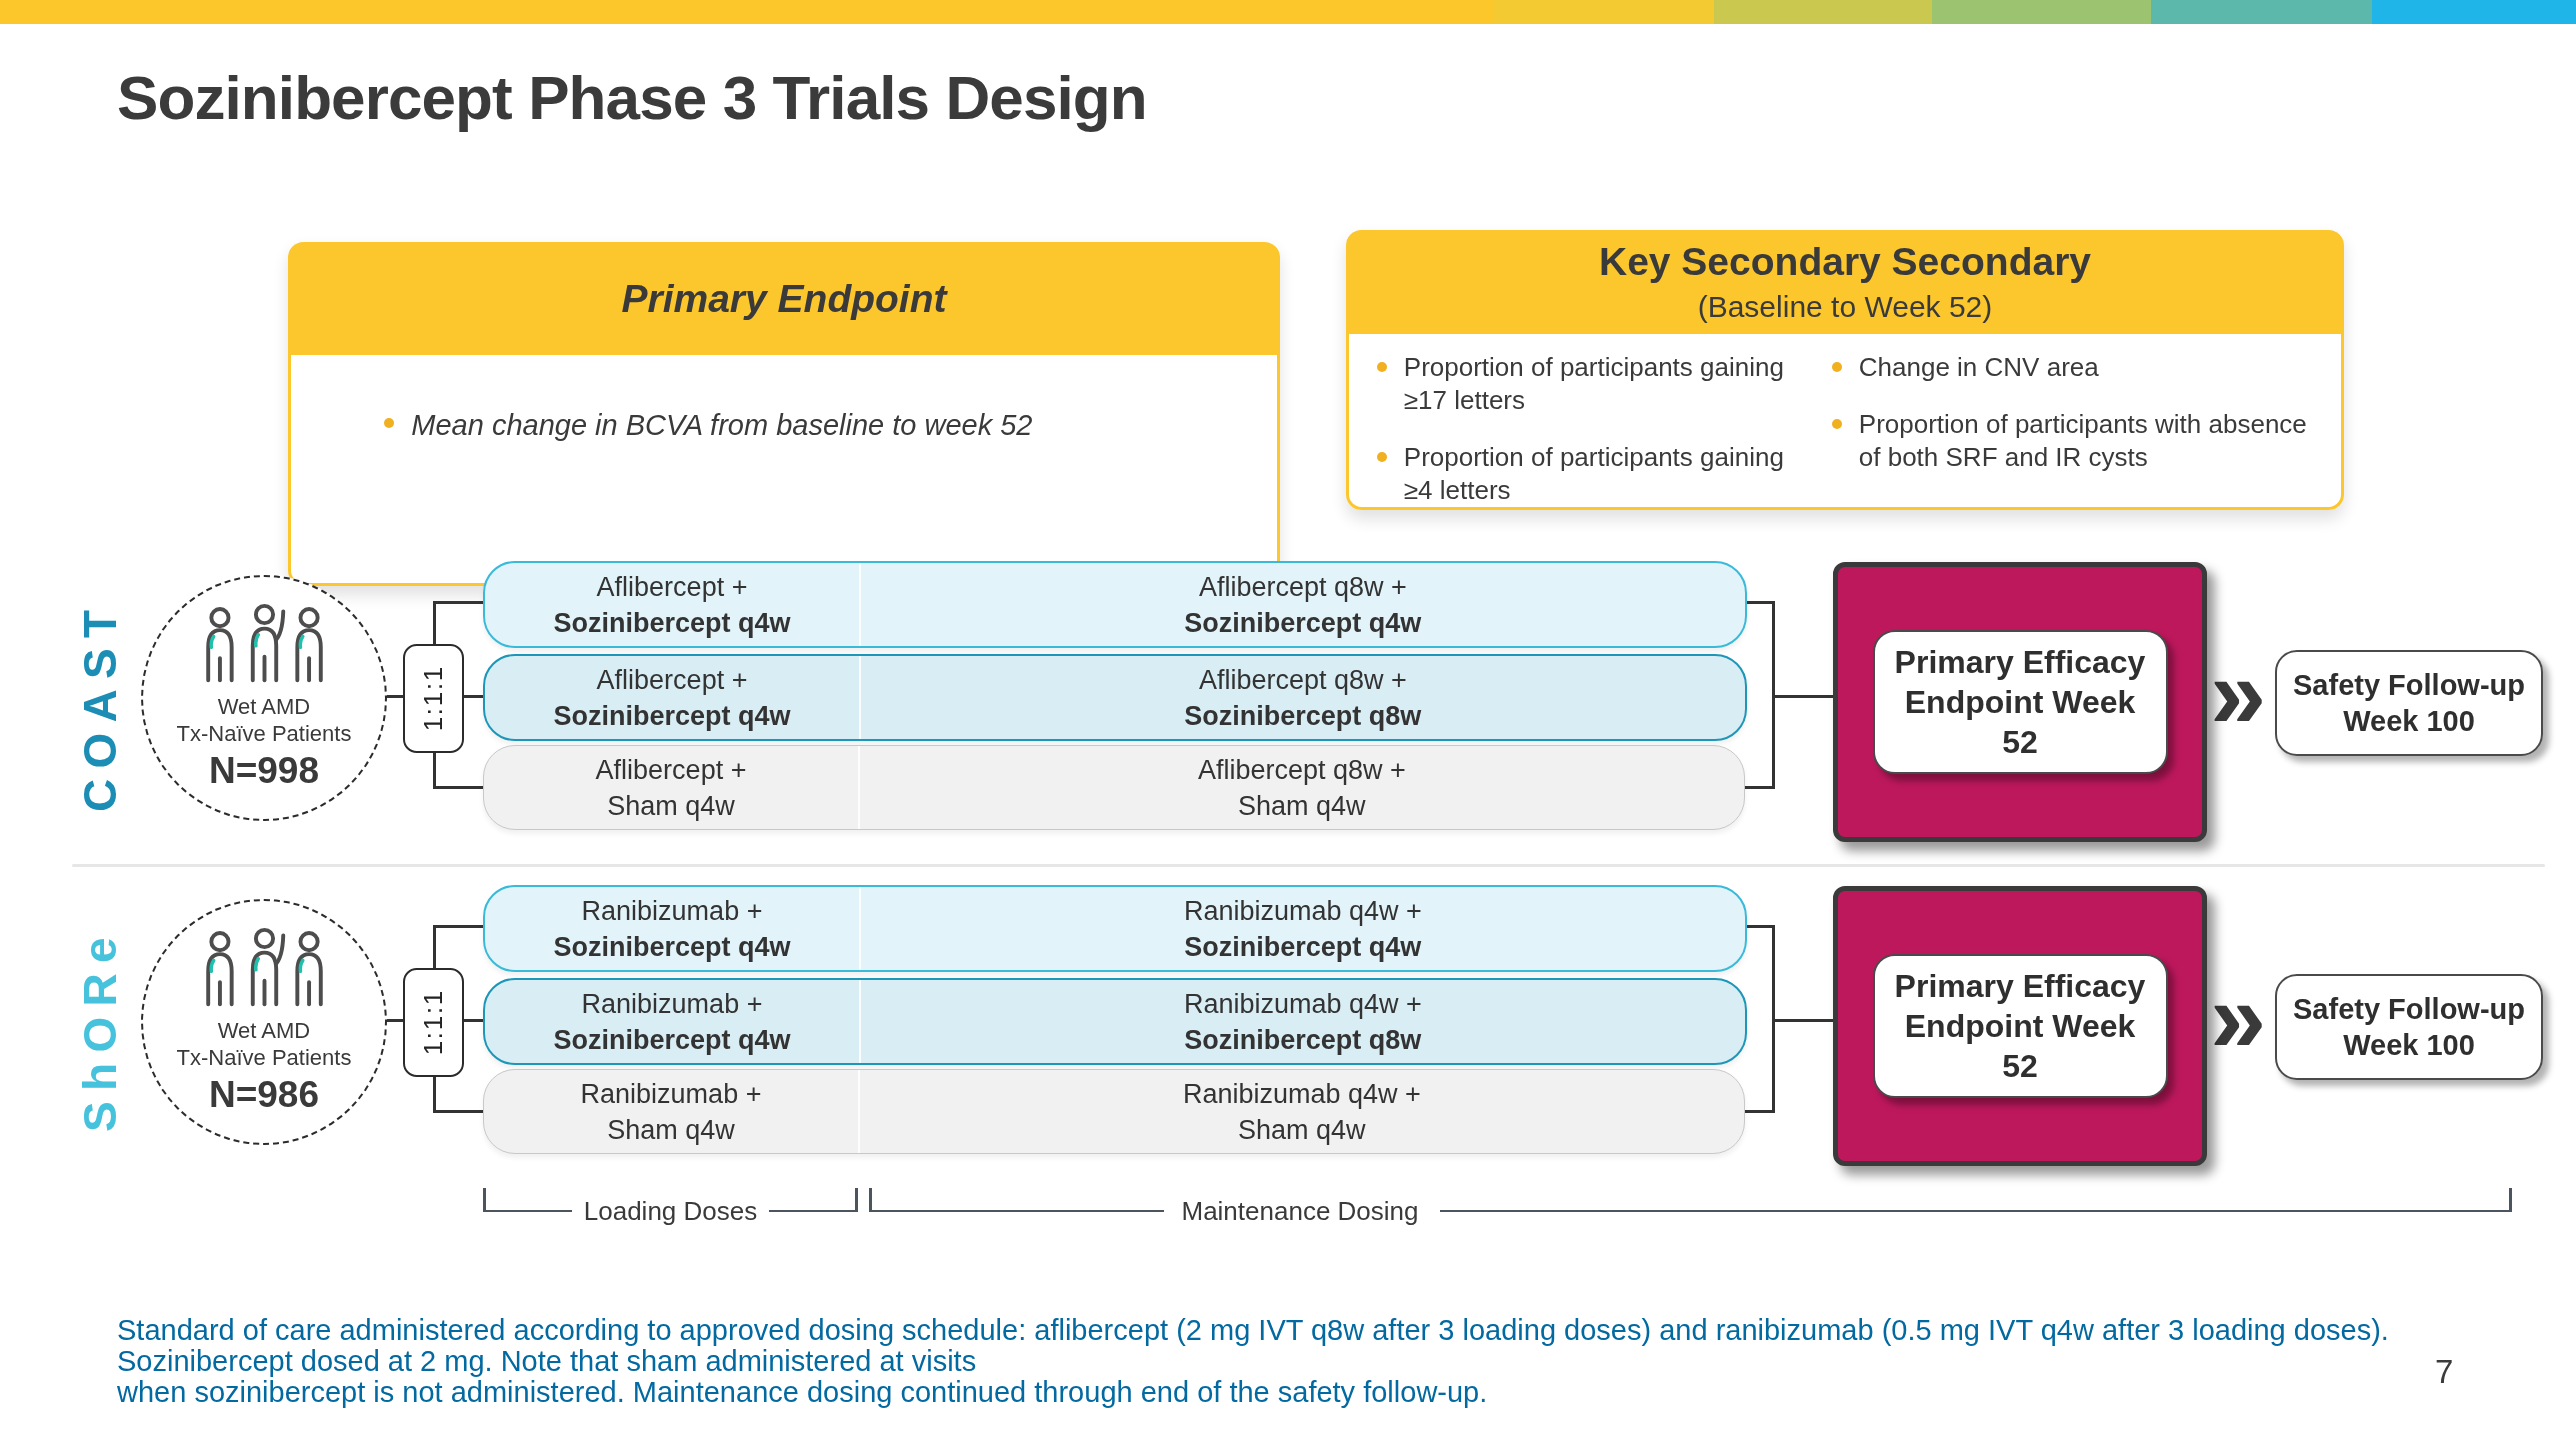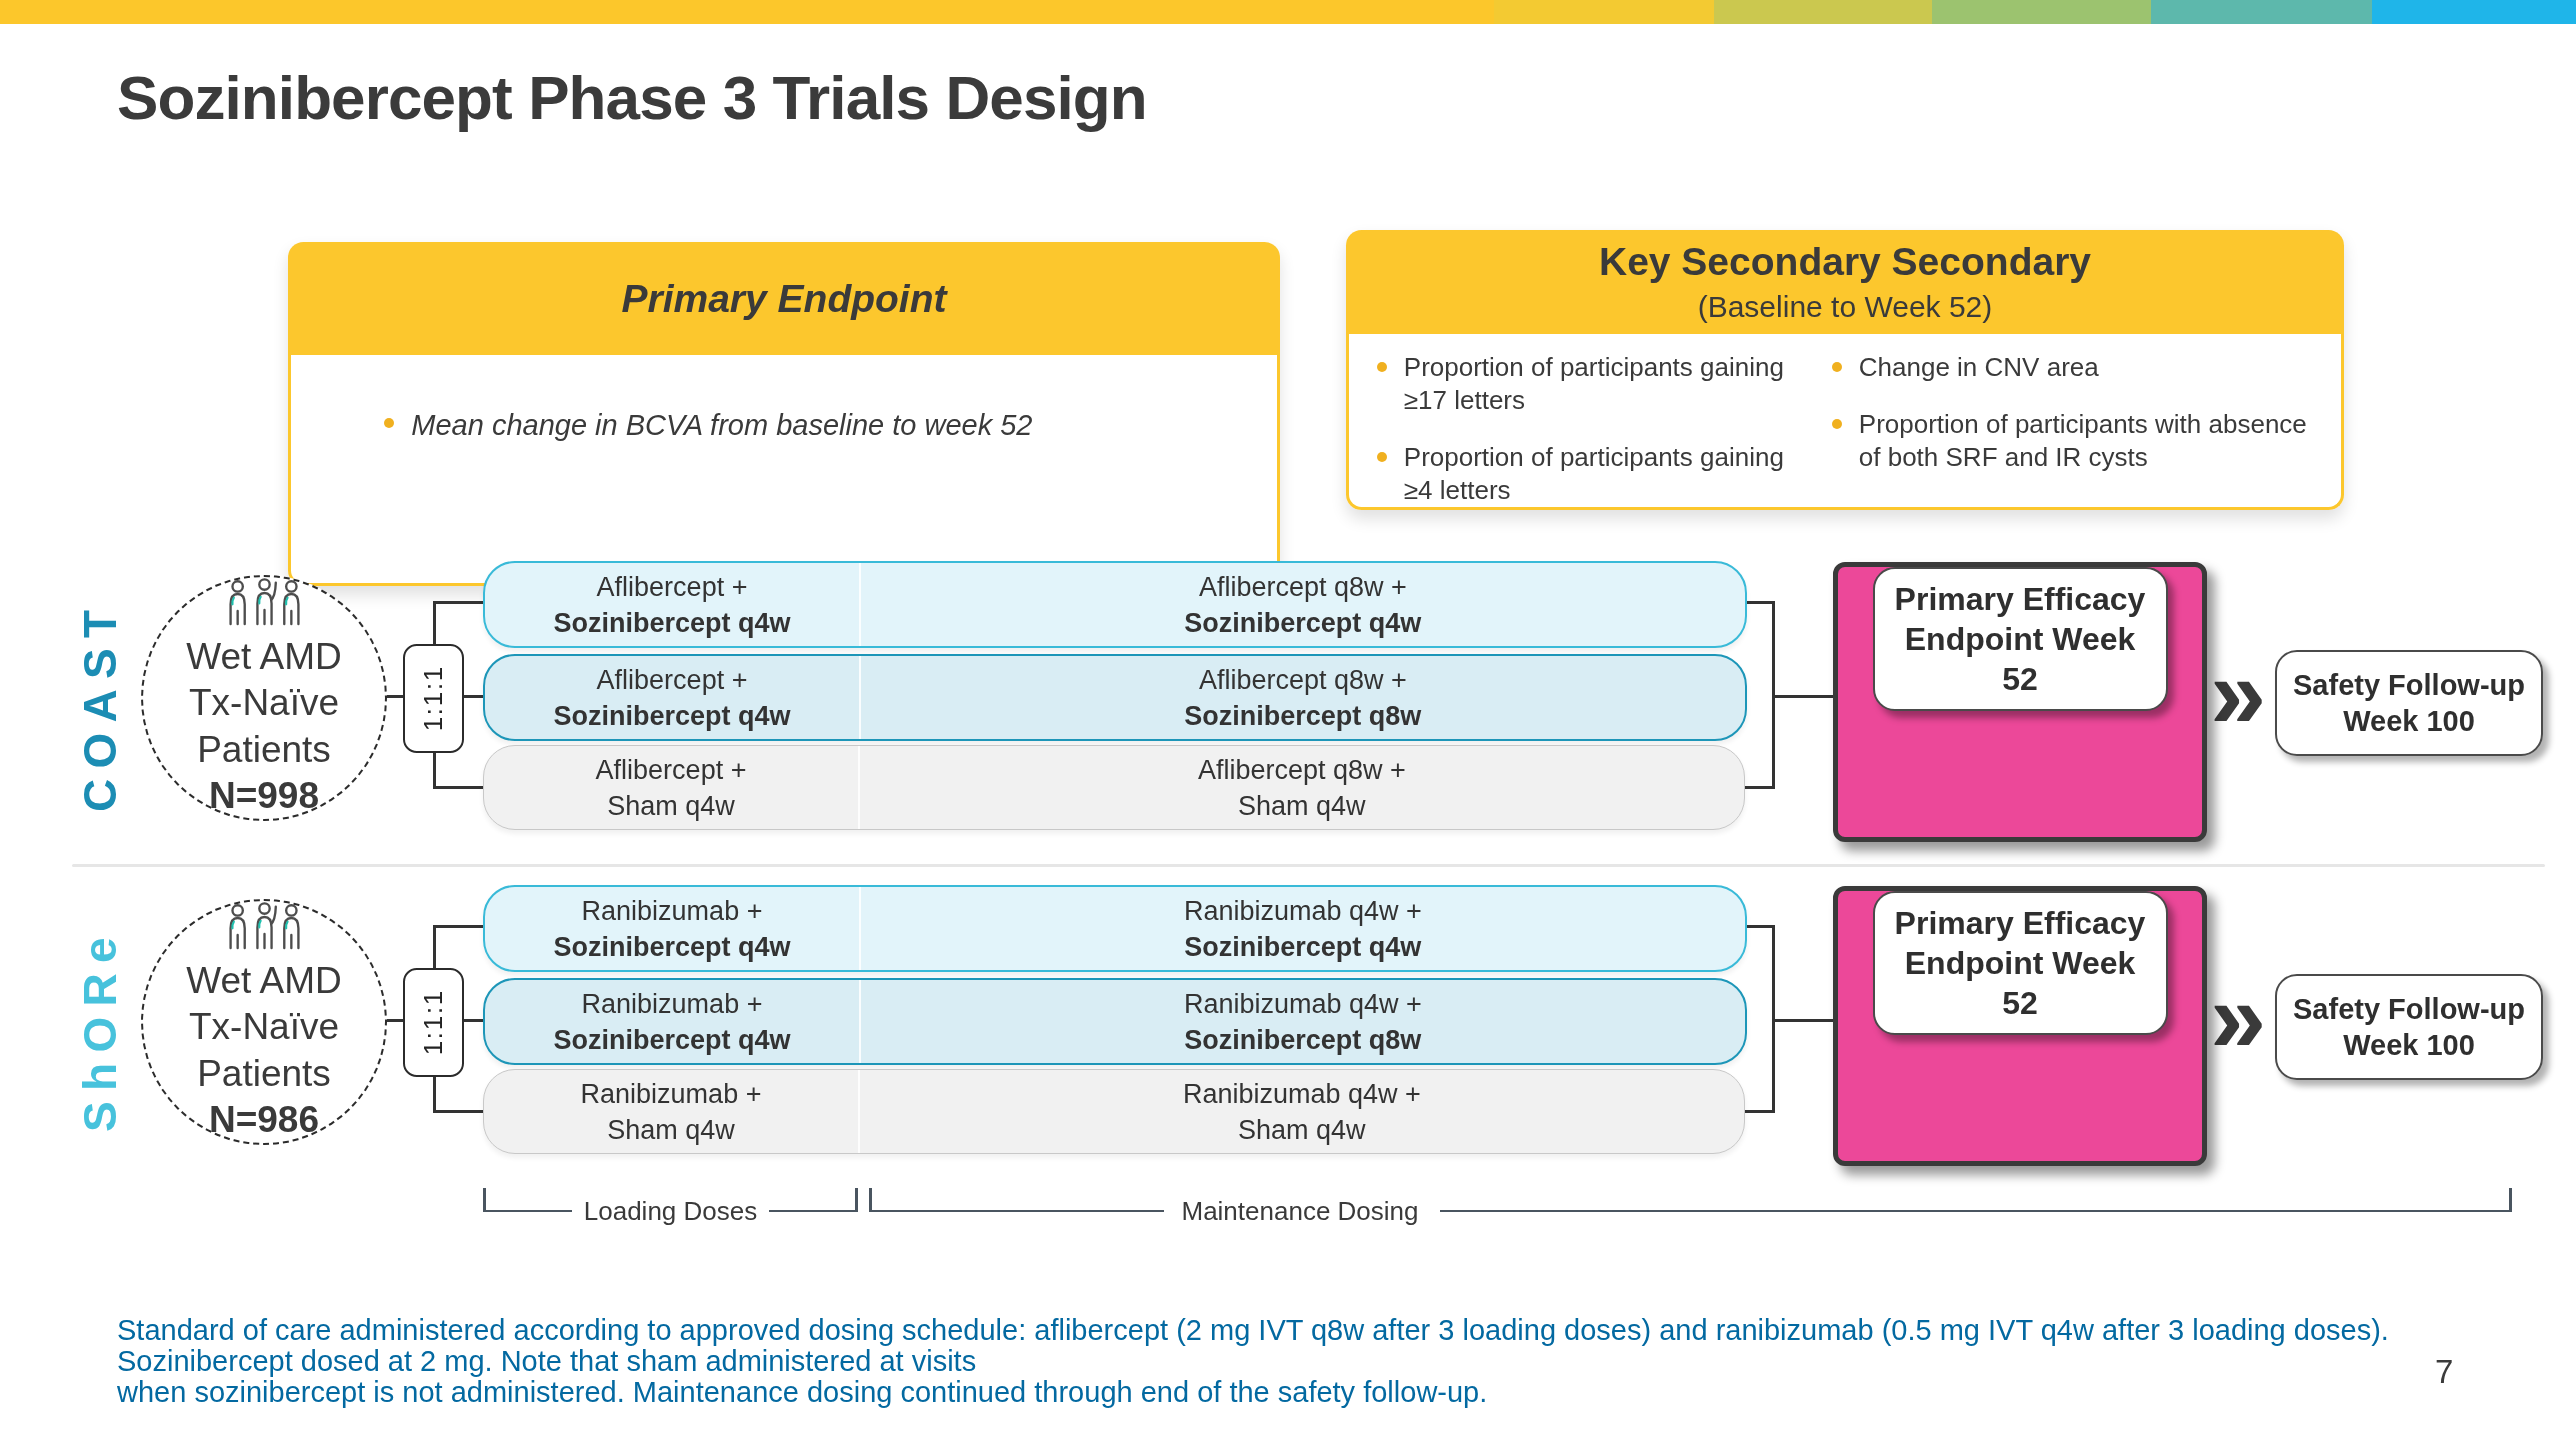--- a/index.html
+++ b/index.html
@@ -48,21 +48,21 @@
 
   .trial-name{left:72px;top:calc(580px + var(--oy));height:251px;width:57px;
       writing-mode:vertical-rl;transform:rotate(180deg);text-align:center;
       font-size:46px;font-weight:800;letter-spacing:10.3px;line-height:57px;}
   .coast .trial-name{color:#1C8DB4;}
   .shore .trial-name{color:#47C2DC;}
 
   .pop-circle{left:141px;top:calc(575px + var(--oy));width:242px;height:242px;border-radius:50%;
       border:2.6px dashed #2b2b2b;background:#fff;display:flex;flex-direction:column;
       align-items:center;justify-content:center;z-index:2;}
-  .pop-circle .ptext{font-size:37px;line-height:1.25;color:#3a3a3a;text-align:center;}
+  .pop-circle .ptext{font-size:22px;line-height:1.25;color:#3a3a3a;text-align:center;}
   .pop-circle .pn{font-size:37px;font-weight:bold;}
   .pop-icon{margin-bottom:5.2px;}
 
   .cline{background:#333;z-index:1;}
   .circle-rand-line{left:381px;top:calc(695px + var(--oy));width:22px;height:2.6px;}
   .lvbar{left:433px;top:calc(601px + var(--oy));width:2.6px;height:187px;}
   .lstub1{left:433px;top:calc(601px + var(--oy));width:52px;height:2.6px;}
   .lstub2{left:433px;top:calc(695px + var(--oy));width:52px;height:2.6px;}
   .lstub3{left:433px;top:calc(786px + var(--oy));width:52px;height:2.6px;}
   .rstub1{left:1743px;top:calc(601px + var(--oy));width:32px;height:2.6px;}
@@ -82,23 +82,23 @@
   .arm .cell-div{width:1.7px;background:rgba(255,255,255,0.85);align-self:stretch;}
   .arm .cell-maint{flex:1;}
   .arm .l2b{font-weight:bold;}
   .arm-style-light{background:#E2F4FA;border:2.6px solid #39BAD8;}
   .arm-style-mid{background:#D9EDF4;border:2.6px solid #1D96B8;}
   .arm-style-gray{background:#F1F1F1;border:1.7px solid #C8C8C8;}
   .arm-r1{top:calc(561px + var(--oy));}
   .arm-r2{top:calc(654px + var(--oy));}
   .arm-r3{top:calc(745px + var(--oy));}
 
-  .outcome-box{left:1833px;top:calc(562px + var(--oy));width:364px;height:270px;background:#ec4899;
+  .outcome-box{left:1833px;top:calc(562px + var(--oy));width:364px;height:270px;background:#be185d;
       border:5.2px solid #3a3a3a;border-radius:12px;box-shadow:7.7px 8.6px 10.3px rgba(0,0,0,0.40);
-      display:flex;align-items:flex-start;justify-content:center;z-index:2;}
+      display:flex;align-items:center;justify-content:center;z-index:2;}
   .outcome-inner{width:295px;height:144px;background:#fff;border:2.6px solid #4a4a4a;border-radius:22px;
       box-shadow:6px 6.9px 7.7px rgba(0,0,0,0.35);display:flex;align-items:center;justify-content:center;
       font-size:32px;font-weight:bold;text-align:center;line-height:1.25;color:#2f2f2f;padding:0 8.6px;box-sizing:border-box;}
   .chevron{left:2195px;top:calc(639px + var(--oy));width:86px;height:113px;line-height:108px;
       text-align:center;font-size:101px;font-weight:bold;color:#3a3a3a;}
   .safety-box{left:2275px;top:calc(650px + var(--oy));width:268px;height:106px;background:#fff;
       border:2.6px solid #4a4a4a;border-radius:22px;box-shadow:5.2px 6px 6.9px rgba(0,0,0,0.30);
       display:flex;align-items:center;justify-content:center;font-size:29px;font-weight:bold;
       text-align:center;line-height:1.25;color:#2f2f2f;padding:0 6.9px;box-sizing:border-box;}
 

